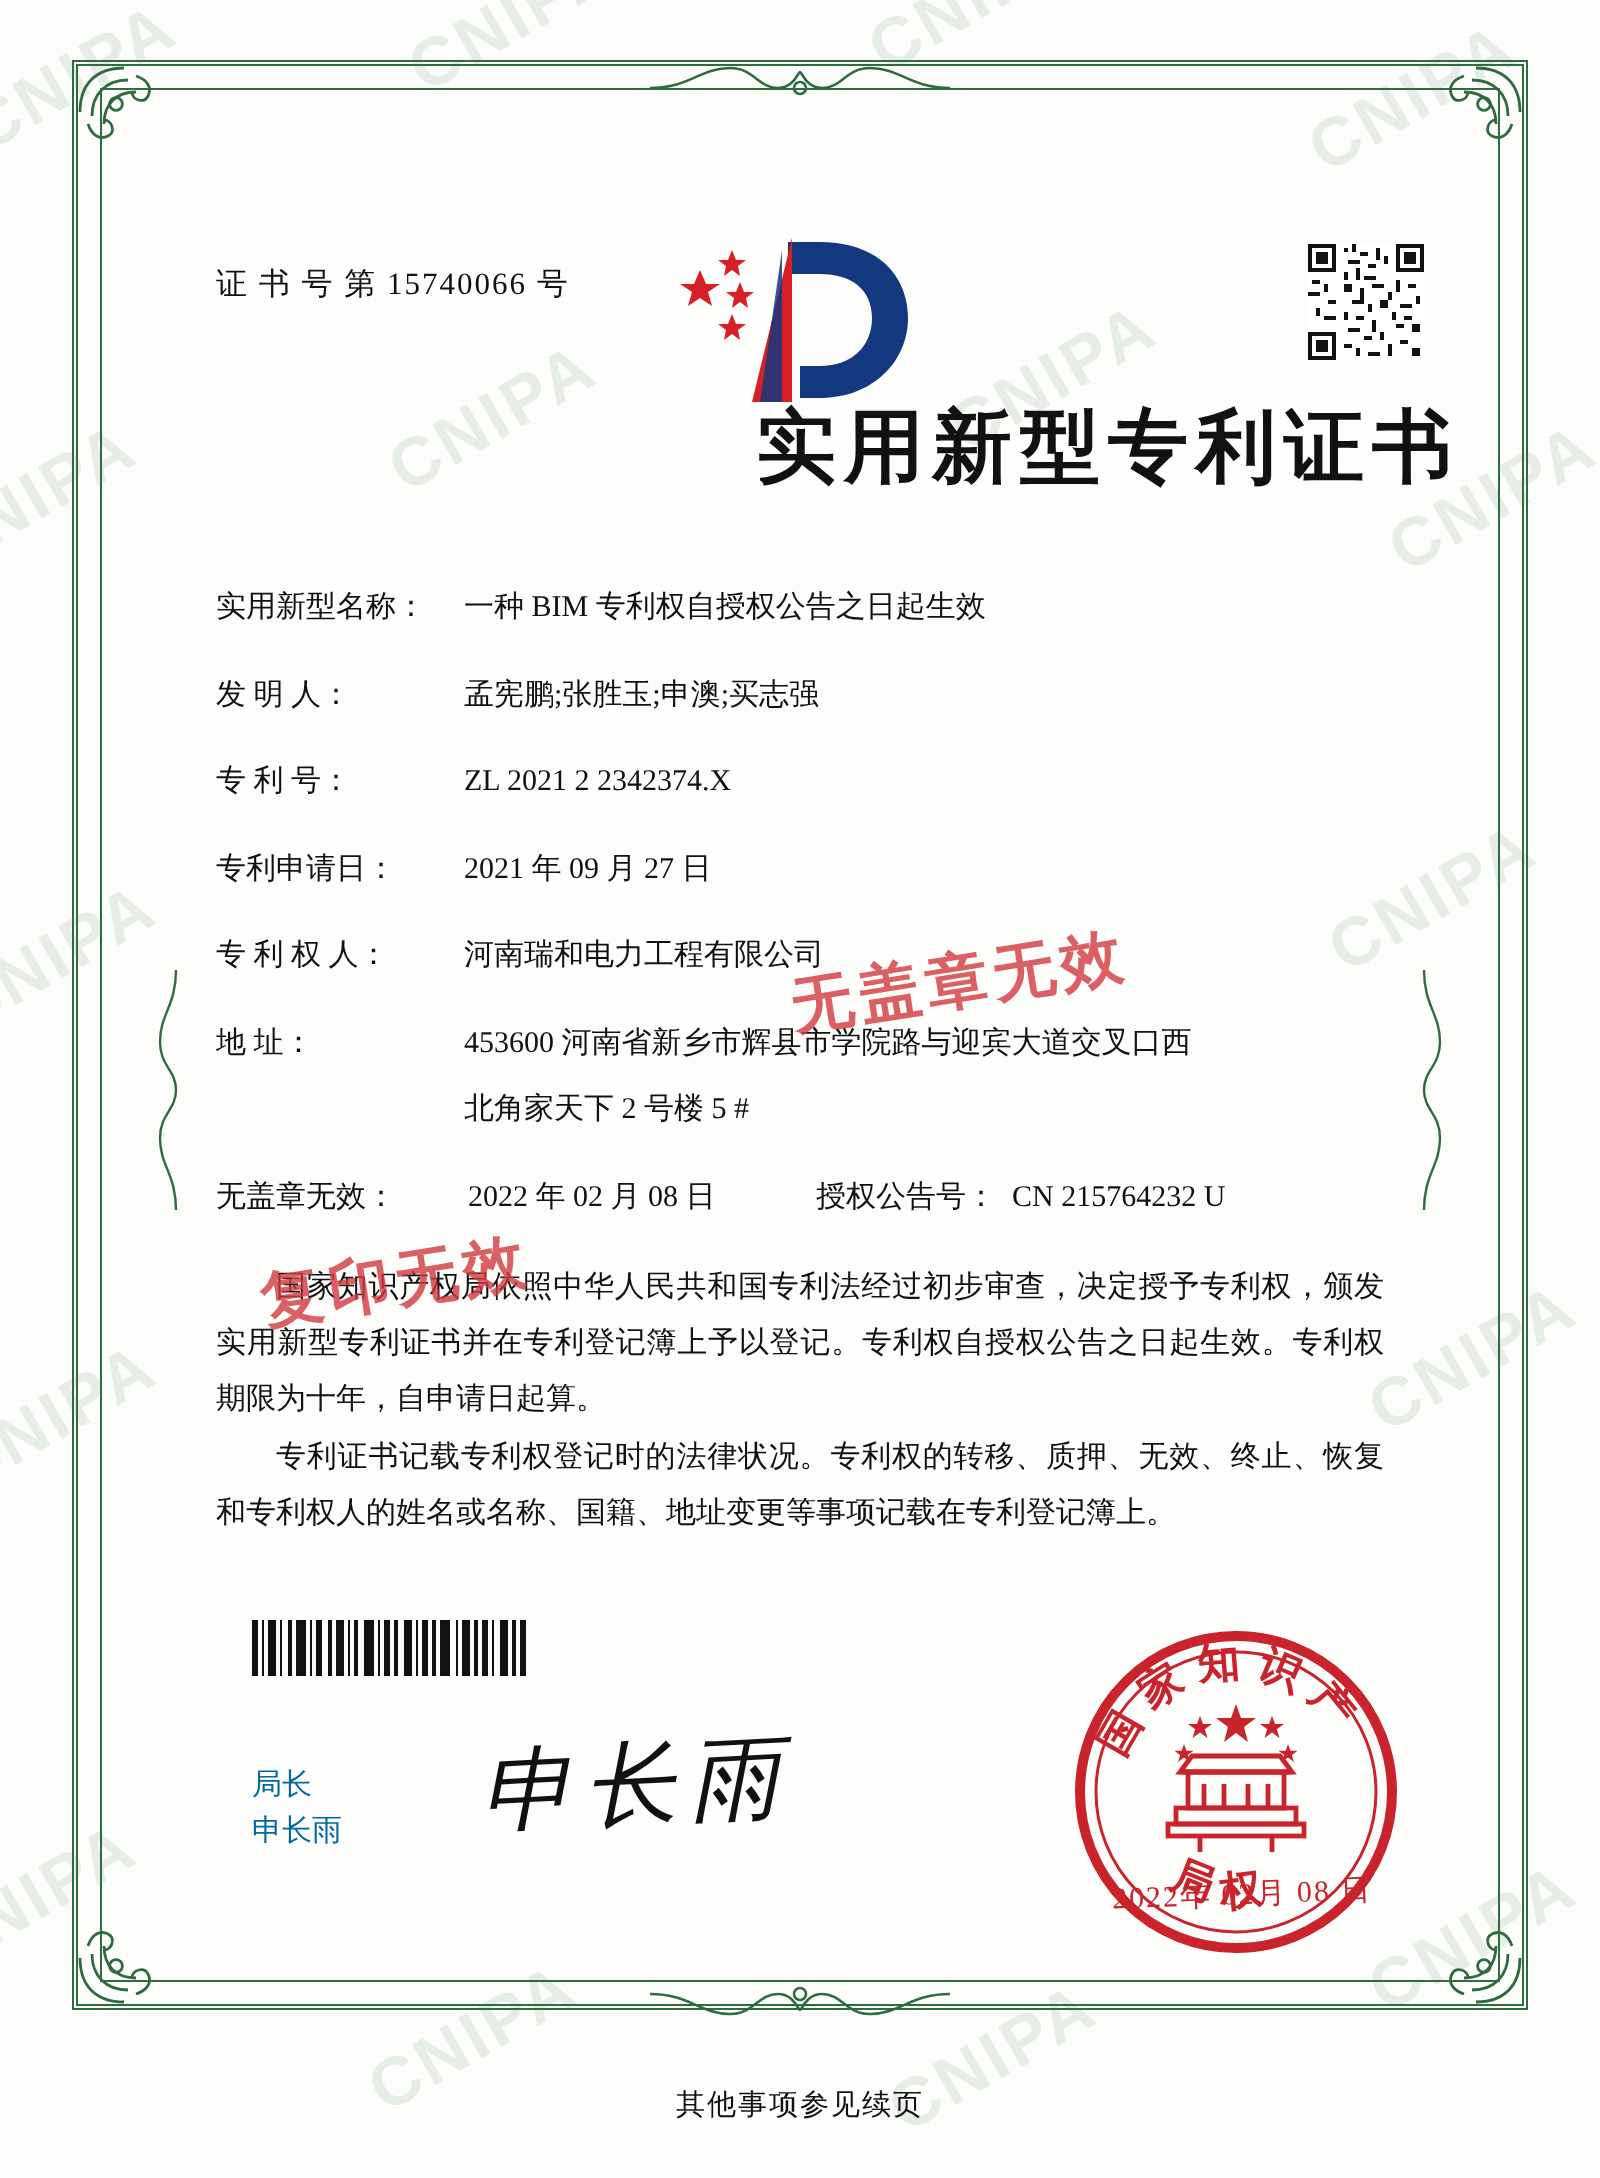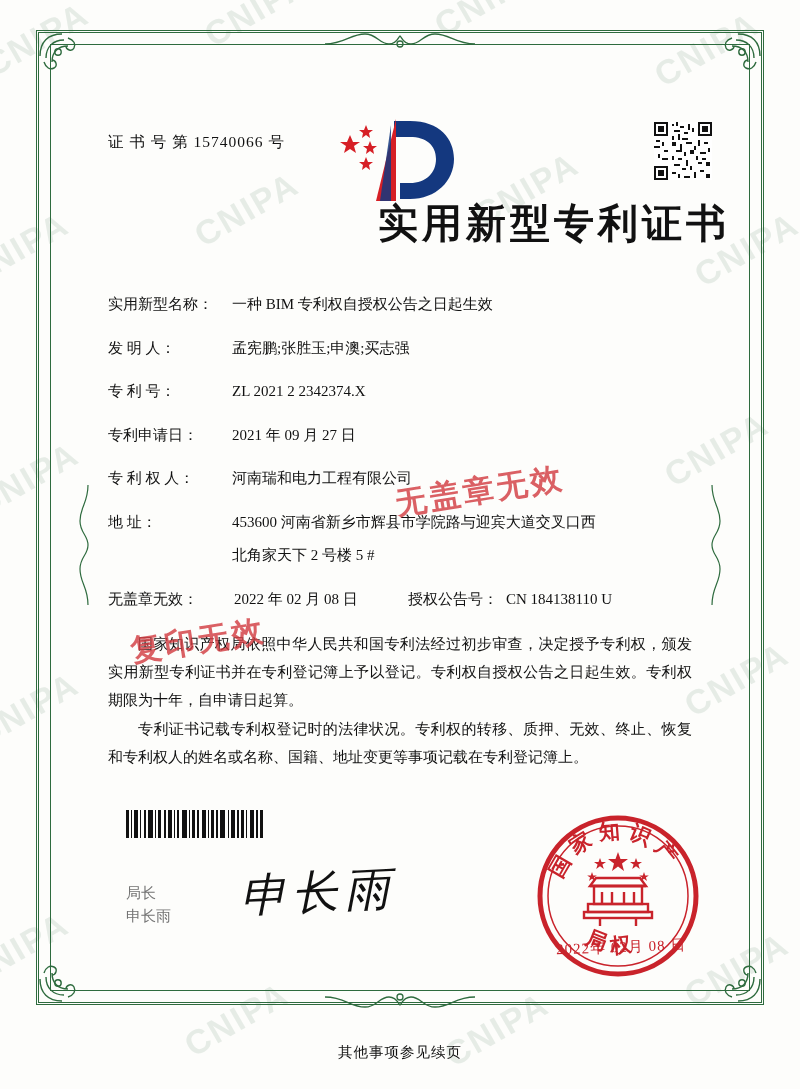--- a/index.html
+++ b/index.html
@@ -189,21 +189,21 @@
     display: block;
     background: #111;
     height: 100%;
   }
   .director {
     position: absolute;
     left: 56px;
     top: 82px;
     font-size: 15px;
     line-height: 1.55;
-    color: #737373;
+    color: #0369a1;
   }
   .signature {
     position: absolute;
     left: 170px;
     top: 62px;
     font-size: 46px;
     font-family: "DejaVu Serif", serif;
     color: #111;
     font-style: italic;
     letter-spacing: 6px;
@@ -487,21 +487,21 @@
       </div>
 
       <div class="frow dual">
         <div class="pair" style="width:100%">
           <div class="seg1">
             <div class="flabel">无盖章无效：</div>
             <div class="val2">2022 年 02 月 08 日</div>
           </div>
           <div class="seg2">
             <div class="lbl2">授权公告号：</div>
-            <div class="val2">CN 184138110 U</div>
+            <div class="val2">CN 215764232 U</div>
           </div>
         </div>
       </div>
 
     </div>
 
     <div class="para">
       <p>国家知识产权局依照中华人民共和国专利法经过初步审查，决定授予专利权，颁发实用新型专利证书并在专利登记簿上予以登记。专利权自授权公告之日起生效。专利权期限为十年，自申请日起算。</p>
       <p>专利证书记载专利权登记时的法律状况。专利权的转移、质押、无效、终止、恢复和专利权人的姓名或名称、国籍、地址变更等事项记载在专利登记簿上。</p>
     </div>

